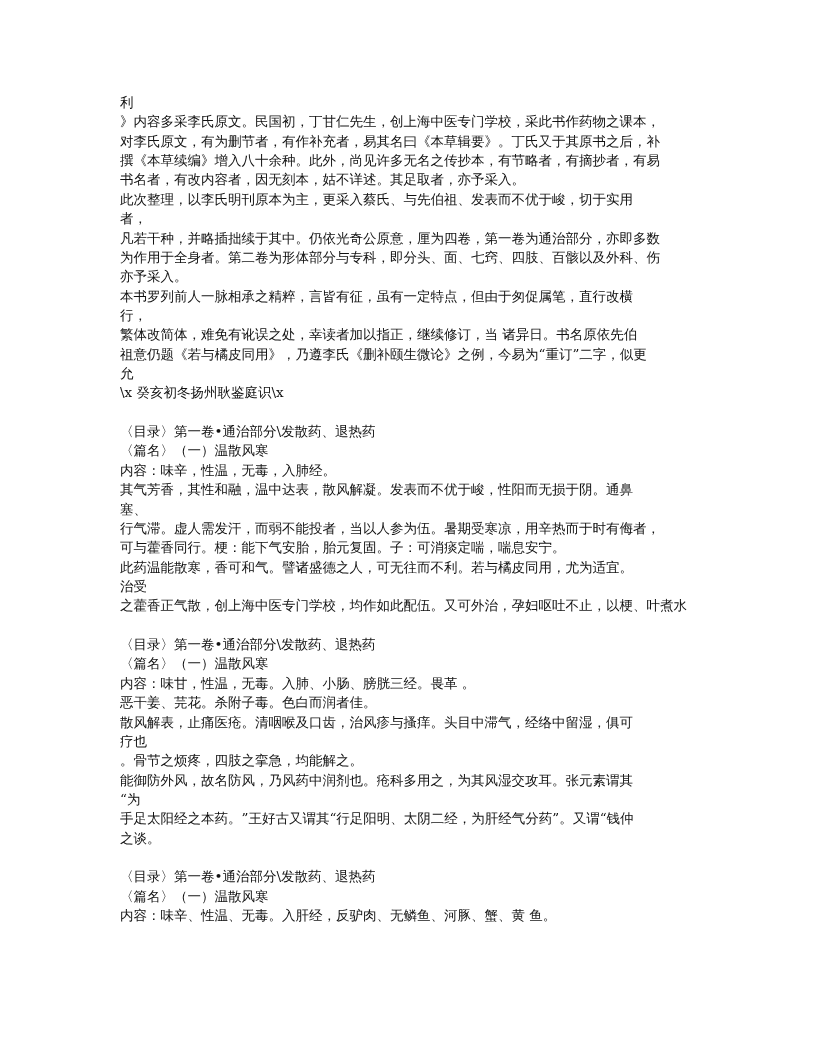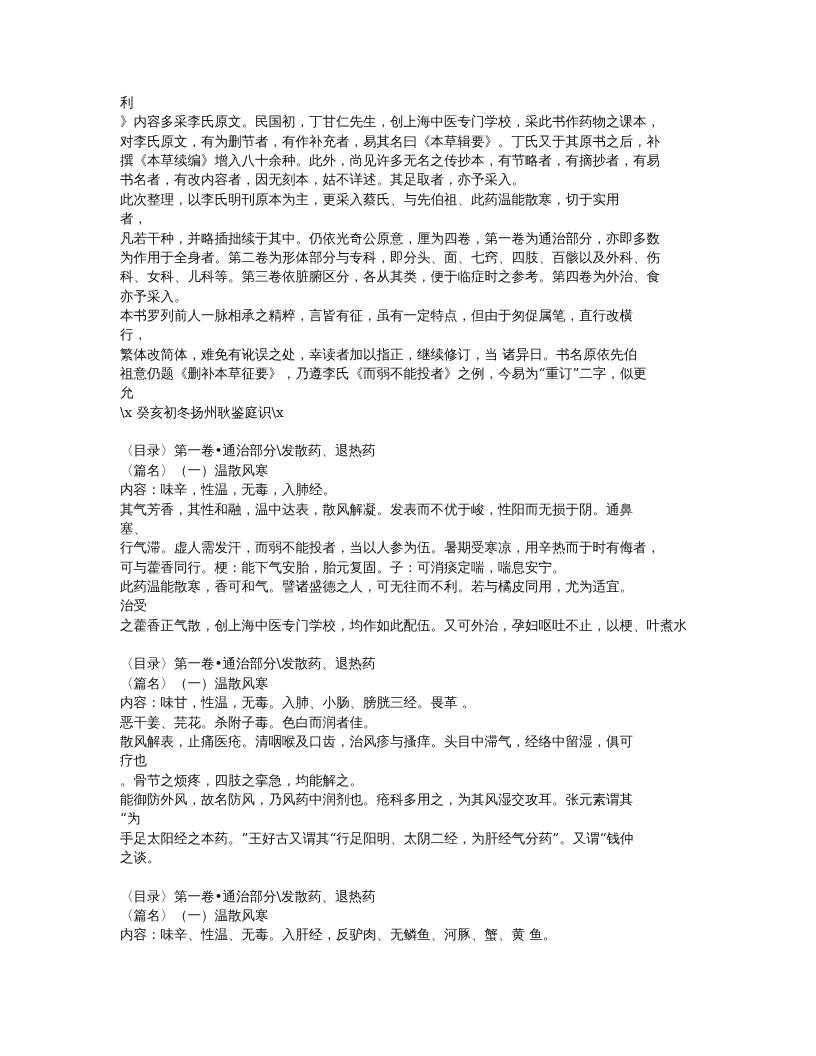--- a/index.html
+++ b/index.html
@@ -20,30 +20,29 @@
 </head>
 <body>
 
 <div class="page">
   <div>
     <div class="line">利</div>
     <div class="line">》内容多采李氏原文。民国初，丁甘仁先生，创上海中医专门学校，采此书作药物之课本，</div>
     <div class="line">对李氏原文，有为删节者，有作补充者，易其名曰《本草辑要》。丁氏又于其原书之后，补</div>
     <div class="line">撰《本草续编》增入八十余种。此外，尚见许多无名之传抄本，有节略者，有摘抄者，有易</div>
     <div class="line">书名者，有改内容者，因无刻本，姑不详述。其足取者，亦予采入。</div>
-    <div class="line">此次整理，以李氏明刊原本为主，更采入蔡氏、与先伯祖、此药温能散寒，切于实用</div>
+    <div class="line">此次整理，以李氏明刊原本为主，更采入蔡氏、与先伯祖、发表而不优于峻，切于实用</div>
     <div class="line">者，</div>
     <div class="line">凡若干种，并略插拙续于其中。仍依光奇公原意，厘为四卷，第一卷为通治部分，亦即多数</div>
     <div class="line">为作用于全身者。第二卷为形体部分与专科，即分头、面、七窍、四肢、百骸以及外科、伤</div>
-    <div class="line">科、女科、儿科等。第三卷依脏腑区分，各从其类，便于临症时之参考。第四卷为外治、食</div>
     <div class="line">亦予采入。</div>
     <div class="line">本书罗列前人一脉相承之精粹，言皆有征，虽有一定特点，但由于匆促属笔，直行改横</div>
     <div class="line">行，</div>
     <div class="line">繁体改简体，难免有讹误之处，幸读者加以指正，继续修订，当 诸异日。书名原依先伯</div>
-    <div class="line">祖意仍题《删补本草征要》，乃遵李氏《而弱不能投者》之例，今易为“重订”二字，似更</div>
+    <div class="line">祖意仍题《若与橘皮同用》，乃遵李氏《删补颐生微论》之例，今易为“重订”二字，似更</div>
     <div class="line">允</div>
     <div class="line">\x 癸亥初冬扬州耿鉴庭识\x</div>
   </div>
   <div class="blank"></div>
 
   <div>
     <div class="line">〈目录〉第一卷•通治部分\发散药、退热药</div>
     <div class="line">〈篇名〉（一）温散风寒</div>
     <div class="line">内容：味辛，性温，无毒，入肺经。</div>
     <div class="line">其气芳香，其性和融，温中达表，散风解凝。发表而不优于峻，性阳而无损于阴。通鼻</div>

